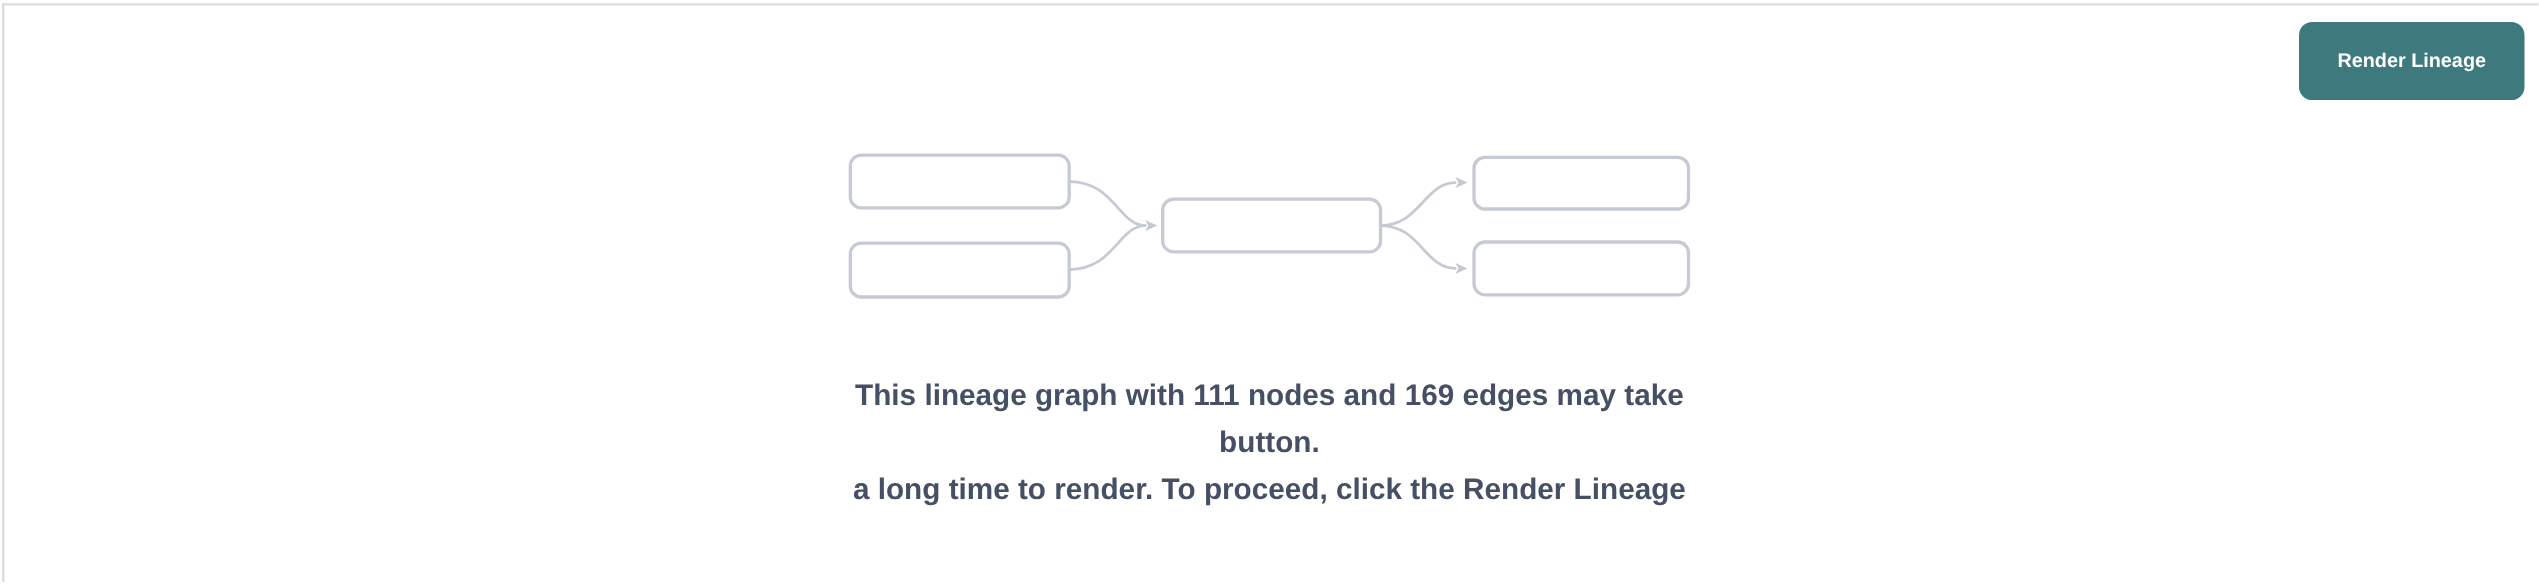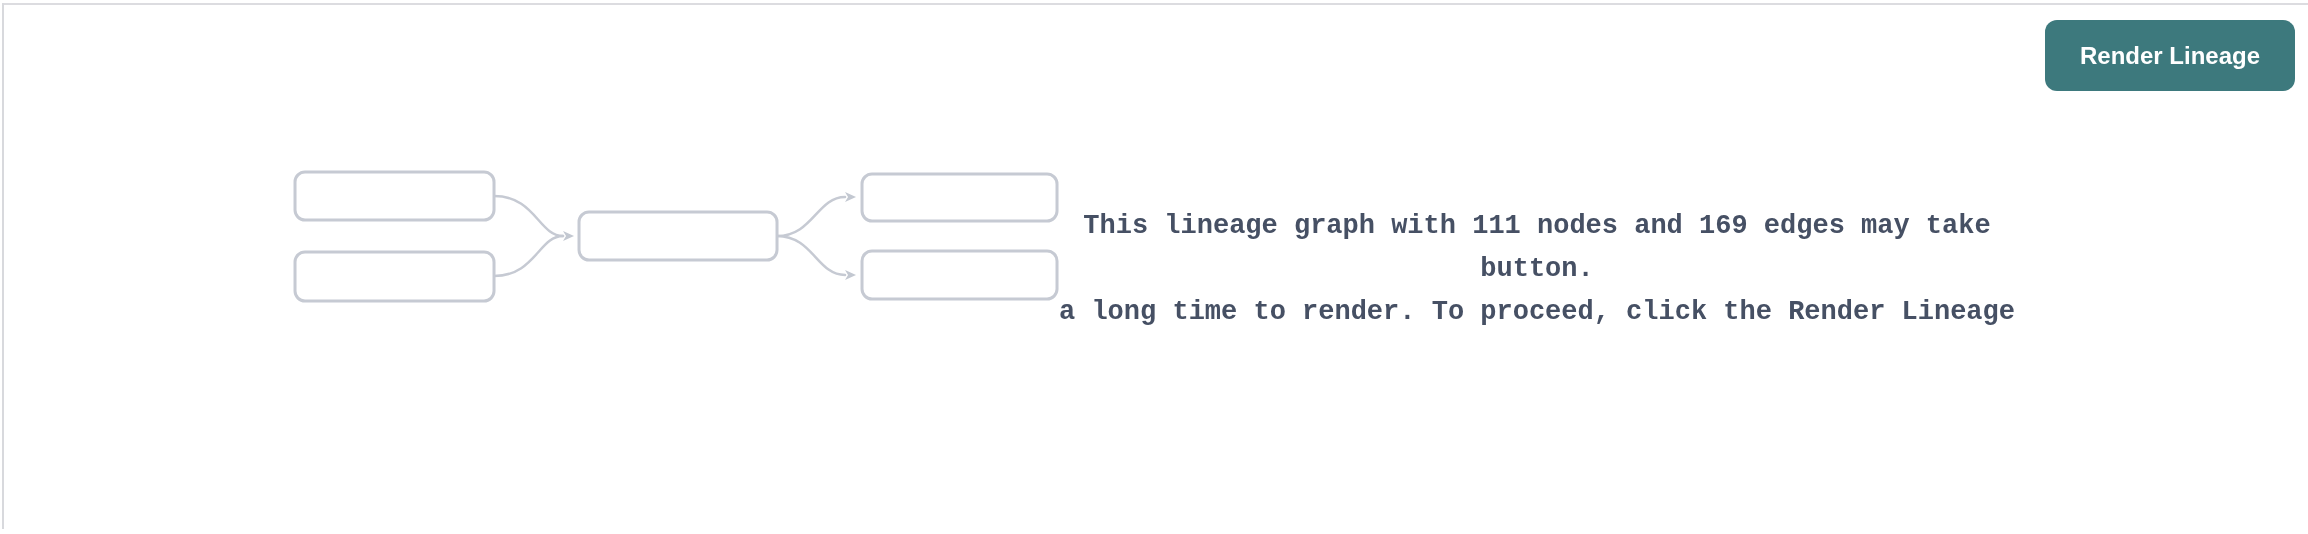--- a/index.html
+++ b/index.html
@@ -27,37 +27,36 @@
     background: #d8d9dd;
   }
   .render-btn {
     position: absolute;
     top: 20px; right: 13px;
     height: 71px;
     padding: 0 35px;
     background: #3d797d;
     color: #ffffff;
     font-family: inherit;
-    font-size: 24px;
+    font-size: 18px;
     font-weight: 700;
     line-height: 71px;
     border: none;
     border-radius: 12px;
     cursor: pointer;
     white-space: nowrap;
   }
   .content {
     position: absolute;
     top: 139px;
     left: 50%;
     transform: translateX(-50%);
     display: flex;
-    flex-direction: row;
+    flex-direction: column;
     align-items: center;
-    font-family: Liberation Mono, monospace;
   }
   .diagram { display: block; }
   .message {
     margin-top: 66px;
     text-align: center;
     color: #465064;
   }
   .message-line {
     font-size: 27px;
     font-weight: 700;

